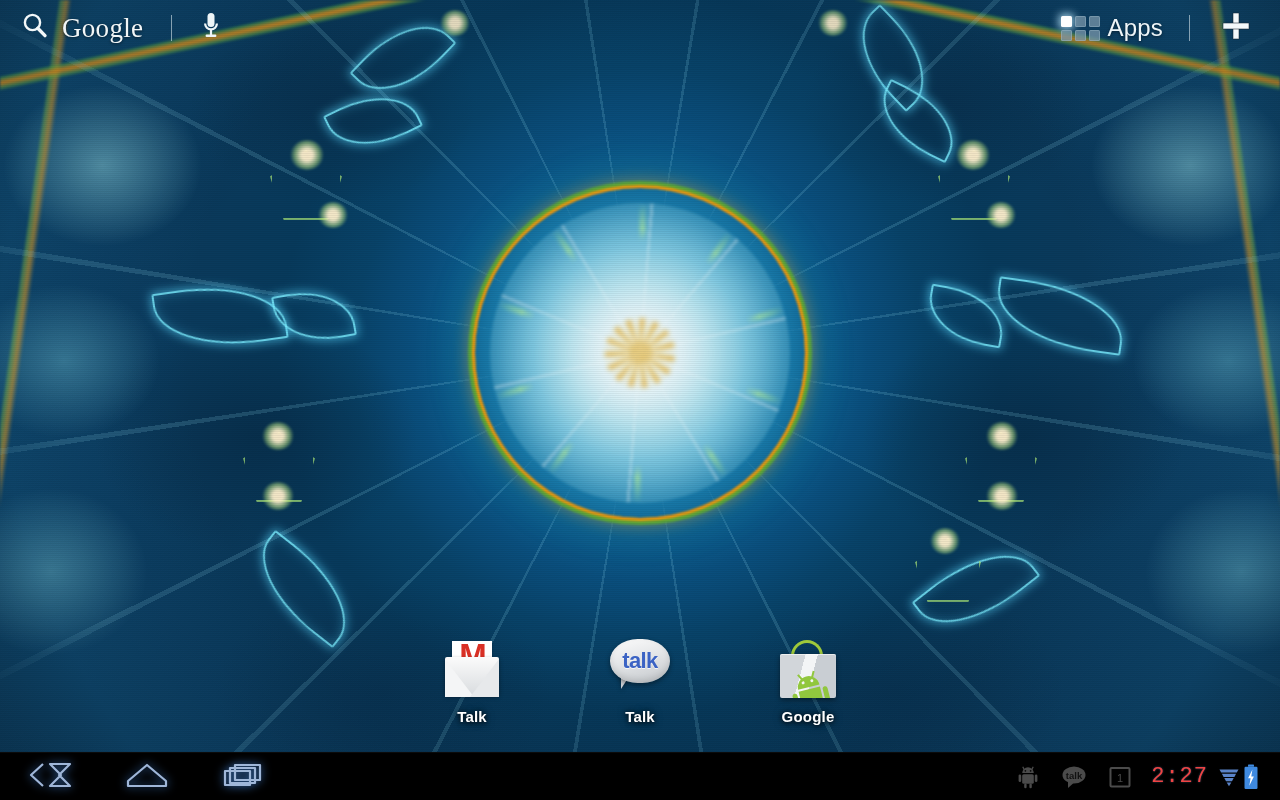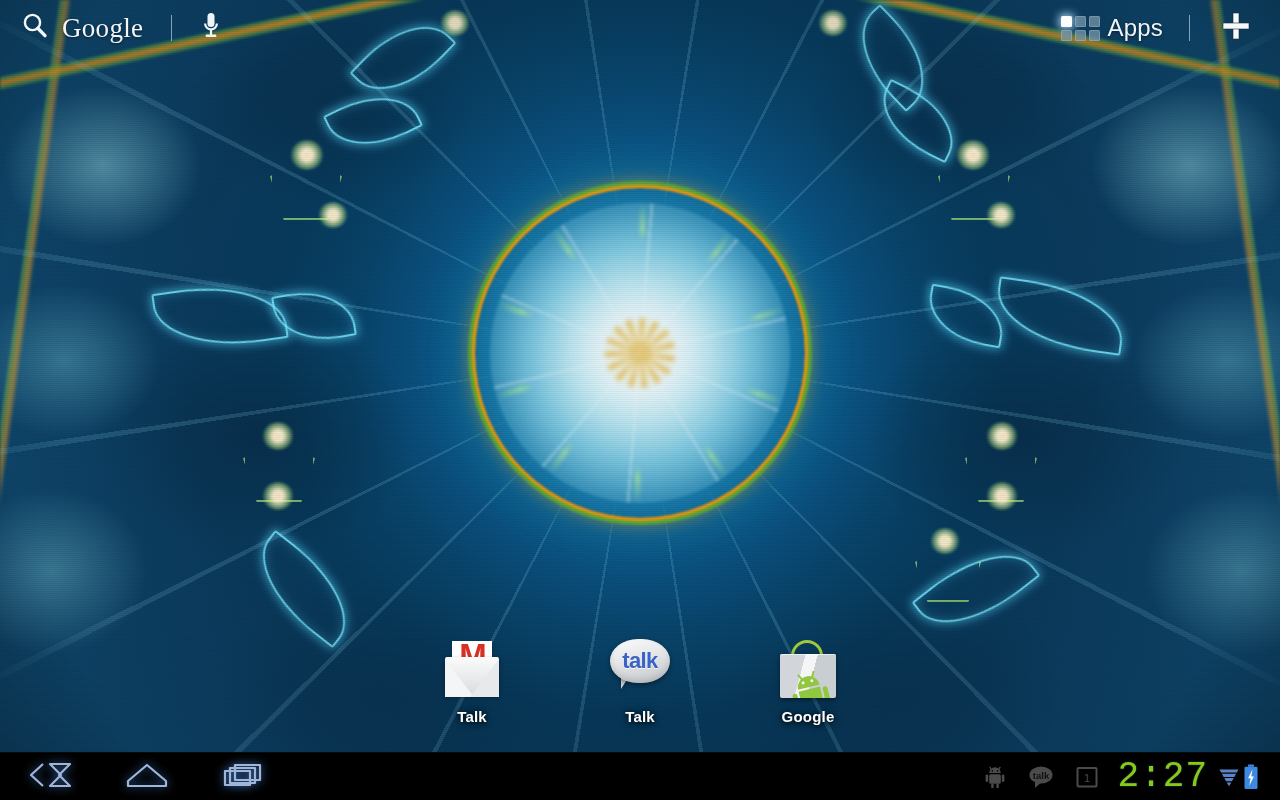--- a/index.html
+++ b/index.html
@@ -334,22 +334,22 @@
   .nav-btn {
     width:54px; height:40px; display:flex; align-items:center; justify-content:center;
     cursor:pointer;
   }
   .nav-btn svg { filter:drop-shadow(0 0 5px rgba(70,140,230,0.85)); }
 
   .status-group { display:flex; align-items:center; gap:0; padding-right:6px; }
   .notif { width:46px; height:40px; display:flex; align-items:center; justify-content:center; cursor:pointer; }
   .clock {
     font-family:"Liberation Mono", monospace;
-    font-size:36px; line-height:31px; font-weight:normal;
-    color:#84cc16; letter-spacing:1px;
+    font-size:22px; line-height:31px; font-weight:normal;
+    color:#ef4444; letter-spacing:1px;
     padding:0 10px 0 8px;
     text-shadow:0 0 2px rgba(120,150,200,0.5);
     cursor:pointer;
   }
   .wifi { width:22px; height:40px; display:flex; align-items:center; justify-content:center; cursor:pointer; }
   .batt { width:26px; height:40px; display:flex; align-items:center; justify-content:center; padding-right:4px; cursor:pointer; }
 </style>
 </head>
 <body>
 

